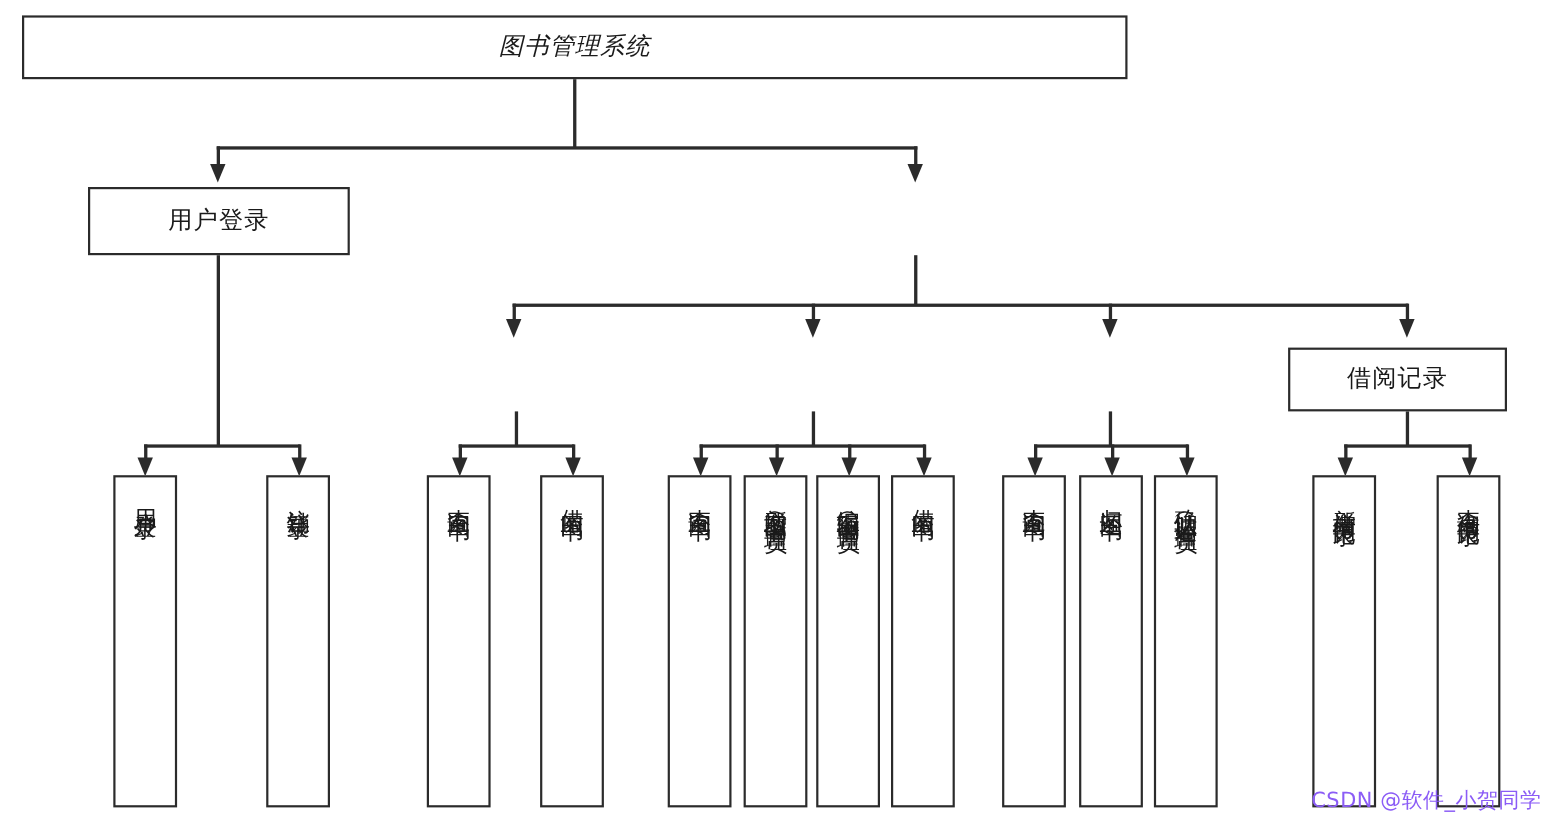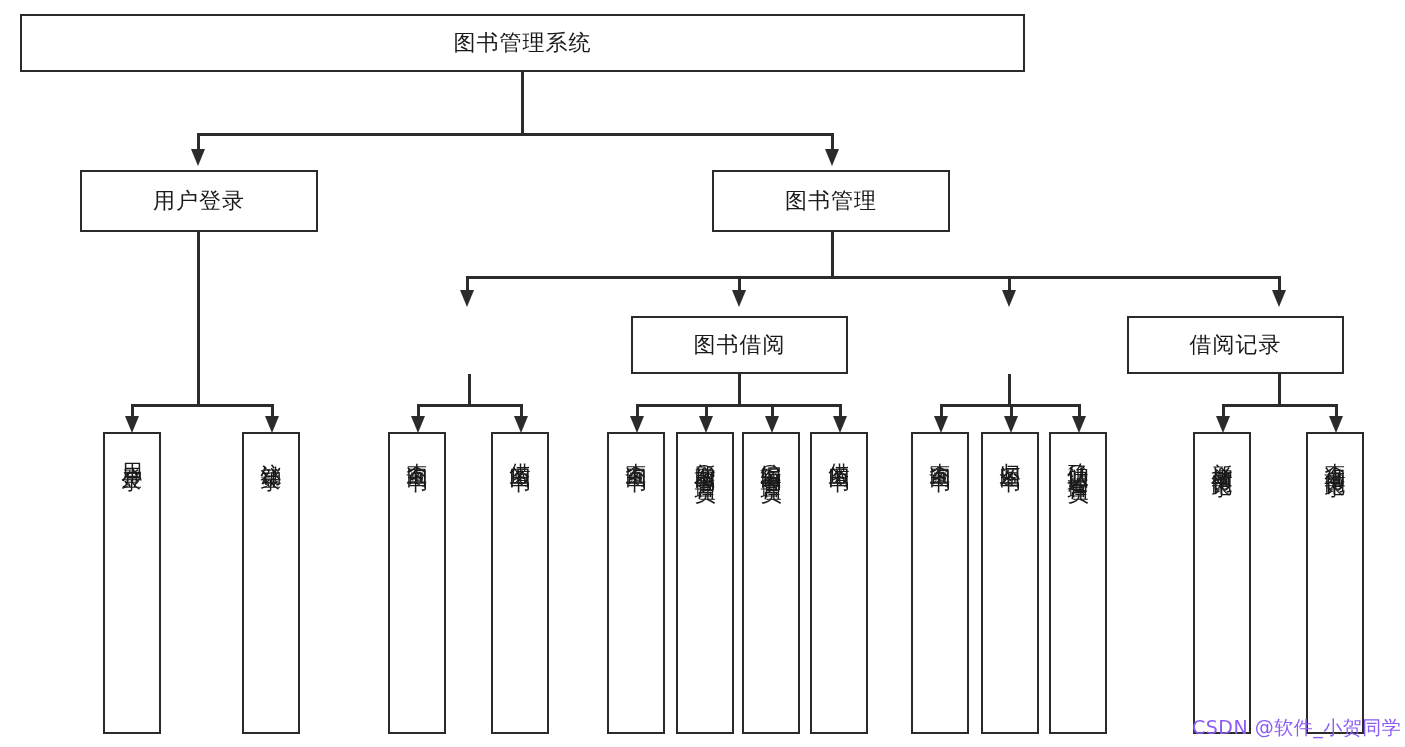--- a/index.html
+++ b/index.html
@@ -69,63 +69,57 @@
     font-size: 19px;
     letter-spacing: 0.5px;
     white-space: nowrap;
   }
 </style>
 </head>
 <body>
 
 <div id="canvas">
 
-  <div class="node h" style="left:20px; top:14px; width:1005px; height:58px;">
+  <div class="node h" style="left:20px; top:14px; width:1005px; height:58px;font-style:italic;">
     <span class="lbl">图书管理系统</span>
   </div>
 
   <div class="vline" style="left:521px; top:72px; height:62px;"></div>
 
   <div class="hline" style="left:197px; top:133px; width:637px;"></div>
 
   <div class="vline" style="left:197px; top:133px; height:18px;"></div>
   <div class="arrow" style="left:191px; top:149px;"></div>
 
   <div class="vline" style="left:831px; top:133px; height:18px;"></div>
   <div class="arrow" style="left:825px; top:149px;"></div>
 
   <div class="node h" style="left:80px; top:170px; width:238px; height:62px;">
     <span class="lbl">用户登录</span>
-  </div>
-  <div class="node h" style="left:712px; top:170px; width:238px; height:62px;">
-    <span class="lbl">图书管理</span>
   </div>
 
   <div class="vline" style="left:197px; top:232px; height:173px;"></div>
   <div class="hline" style="left:131px; top:404px; width:142px;"></div>
   <div class="vline" style="left:131px; top:404px; height:14px;"></div>
   <div class="arrow" style="left:125px; top:416px;"></div>
   <div class="vline" style="left:271px; top:404px; height:14px;"></div>
   <div class="arrow" style="left:265px; top:416px;"></div>
 
   <div class="vline" style="left:831px; top:232px; height:46px;"></div>
   <div class="hline" style="left:466px; top:276px; width:814px;"></div>
   <div class="vline" style="left:466px; top:276px; height:16px;"></div>
   <div class="arrow" style="left:460px; top:290px;"></div>
   <div class="vline" style="left:738px; top:276px; height:16px;"></div>
   <div class="arrow" style="left:732px; top:290px;"></div>
   <div class="vline" style="left:1008px; top:276px; height:16px;"></div>
   <div class="arrow" style="left:1002px; top:290px;"></div>
   <div class="vline" style="left:1278px; top:276px; height:16px;"></div>
   <div class="arrow" style="left:1272px; top:290px;"></div>
 
-  <div class="node h" style="left:631px; top:316px; width:217px; height:58px;">
-    <span class="lbl">图书借阅</span>
-  </div>
-  <div class="node h" style="left:1127px; top:316px; width:217px; height:58px;">
+  <div class="node h" style="left:1171px; top:316px; width:199px; height:58px;">
     <span class="lbl">借阅记录</span>
   </div>
 
   <div class="vline" style="left:468px; top:374px; height:32px;"></div>
   <div class="hline" style="left:417px; top:404px; width:105px;"></div>
   <div class="vline" style="left:417px; top:404px; height:14px;"></div>
   <div class="arrow" style="left:411px; top:416px;"></div>
   <div class="vline" style="left:520px; top:404px; height:14px;"></div>
   <div class="arrow" style="left:514px; top:416px;"></div>
 

